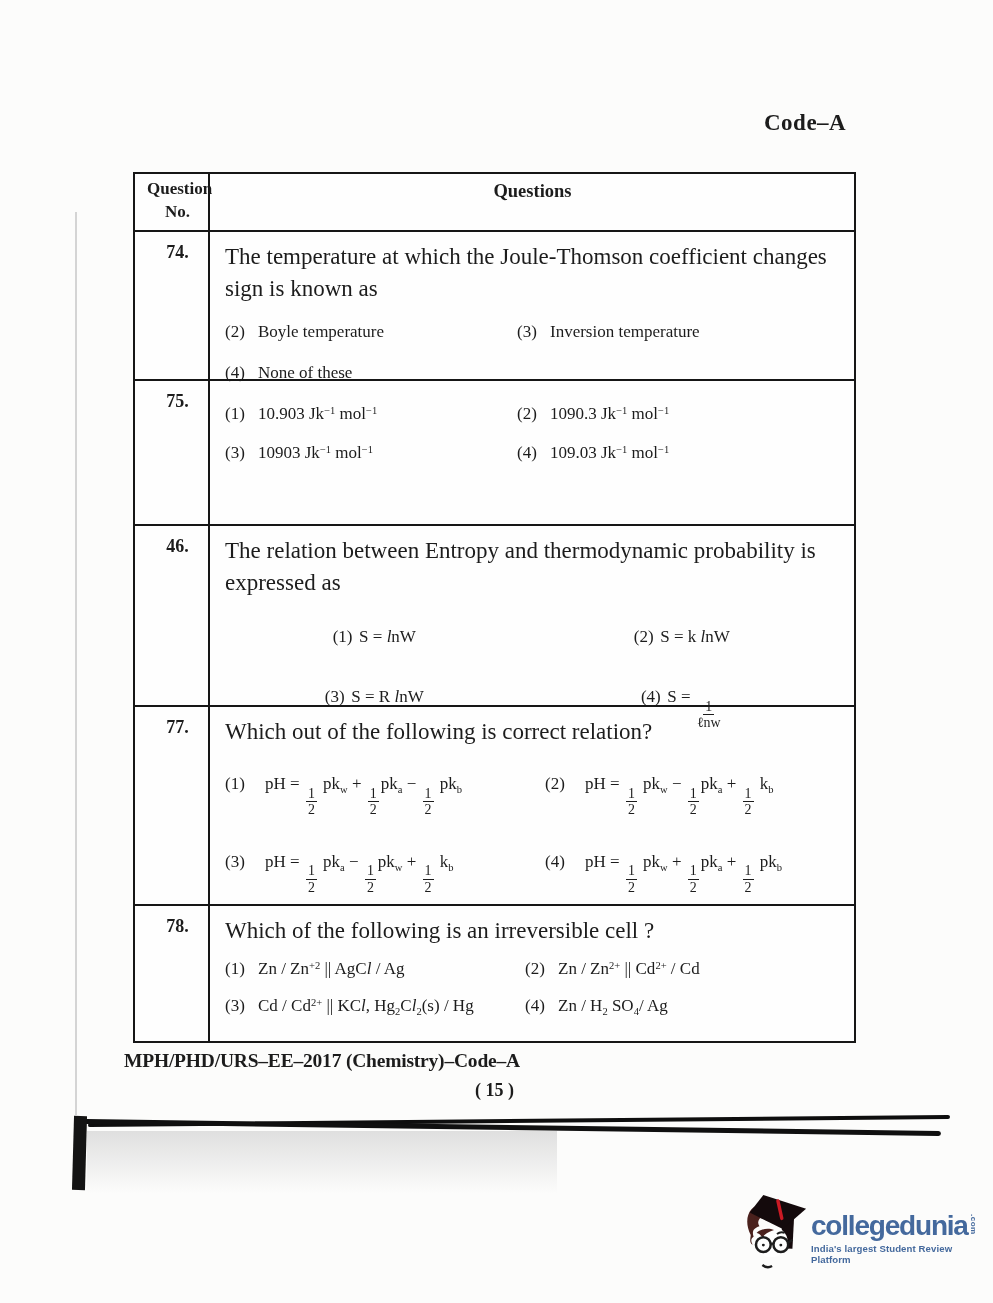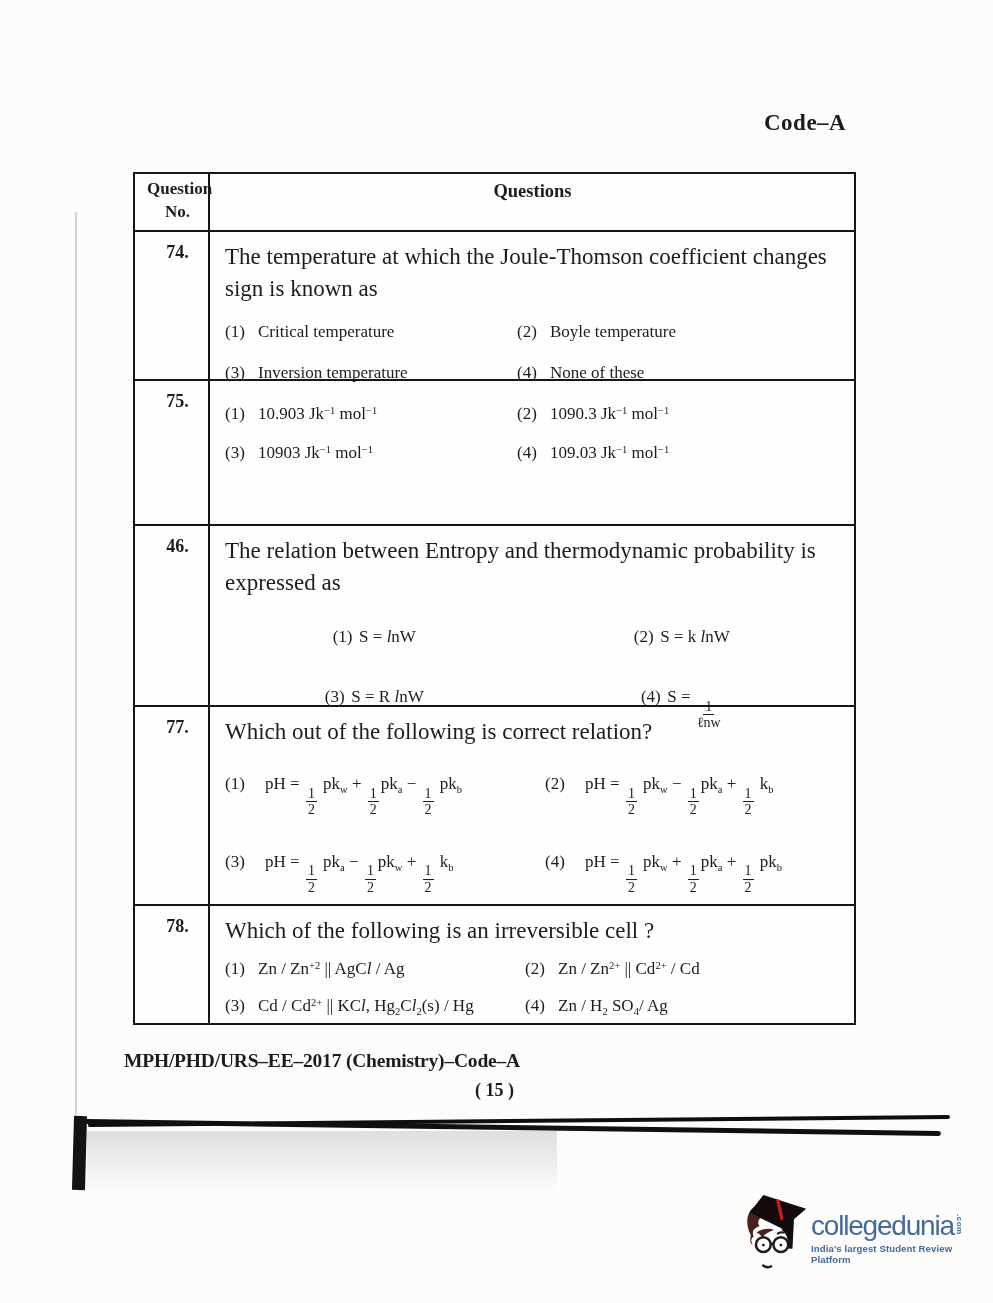--- a/index.html
+++ b/index.html
@@ -19,21 +19,21 @@
   .qtable{position:absolute;left:133px;top:172px;width:723px;border:2.5px solid #161616;box-sizing:border-box;background:#fefefe;}
   .trow{display:flex;box-sizing:border-box;}
   .trow + .trow{border-top:2.2px solid #161616;}
   .no-cell{width:75px;flex:0 0 75px;border-right:2.2px solid #161616;box-sizing:border-box;text-align:center;padding-left:12px;}
   .q-cell{flex:1;box-sizing:border-box;padding:9px 14px 4px 15px;}
   .thead{height:56px;}
   .thead .no-cell{font-weight:bold;font-size:17px;line-height:1.35;padding-top:4px;}
   .thead .q-cell{font-weight:bold;font-size:18.5px;text-align:center;padding-top:7px;}
   .qnum{font-weight:bold;font-size:18px;padding-top:10px;}
   .qtext{font-size:23px;line-height:1.4;}
-  .row-74{height:149px;} .row-75{height:145px;} .row-76{height:181px;} .row-77{height:199px;} .row-78{height:119px;}
+  .row-74{height:149px;} .row-75{height:145px;} .row-76{height:181px;} .row-77{height:199px;} .row-78{height:137px;}
 
   .opts{display:grid;grid-template-columns:292px 1fr;font-size:17px;}
   .row-74 .opts{margin-top:17px;row-gap:21px;}
   .row-75 .opts{margin-top:14px;row-gap:19px;}
   .row-76 .opts{margin-top:28px;row-gap:40px;text-align:center;}
   .row-77 .opts{margin-top:26px;row-gap:34px;grid-template-columns:320px 1fr;}
   .row-78 .opts{margin-top:12px;row-gap:17px;grid-template-columns:300px 1fr;}
   .opt{white-space:nowrap;}
   .opt-label{display:inline-block;min-width:33px;}
   .row-77 .opt-label{min-width:40px;}
@@ -53,21 +53,21 @@
   .scan-line-a{position:absolute;left:88px;top:1119px;width:862px;height:4px;background:#0e0e0e;transform:rotate(-.55deg);border-radius:2px;}
   .scan-line-b{position:absolute;left:84px;top:1125px;width:857px;height:5px;background:#101010;transform:rotate(.8deg);border-radius:3px;}
   .scan-corner-bar{position:absolute;left:73px;top:1116px;width:13px;height:74px;background:#141414;transform:rotate(1.6deg);}
   .scan-shadow{position:absolute;left:87px;top:1131px;width:470px;height:62px;background:linear-gradient(180deg,#dadada,rgba(250,250,250,0));opacity:.85;}
 
   
   .logo{position:absolute;left:741px;top:1190px;width:238px;display:flex;align-items:flex-start;}
   .logo-mascot{width:68px;height:84px;flex:0 0 68px;}
   .logo-textcol{margin-left:2px;margin-top:22px;}
   .logo-brandrow{display:flex;align-items:flex-start;}
-  .logo-brand{font-family:"Liberation Sans","DejaVu Sans",sans-serif;font-weight:normal;font-size:28px;letter-spacing:-1.2px;line-height:1;}
+  .logo-brand{font-family:"Liberation Sans","DejaVu Sans",sans-serif;font-weight:bold;font-size:28px;letter-spacing:-1.2px;line-height:1;}
   .logo-domain{font-family:"Liberation Sans",sans-serif;font-size:8px;font-weight:bold;writing-mode:vertical-rl;margin-left:1px;margin-top:2px;letter-spacing:.5px;}
   .logo-tagline{font-family:"Liberation Sans",sans-serif;font-size:9.6px;font-weight:bold;margin-top:3px;letter-spacing:.1px;}
 </style>
 </head>
 <body>
 
 <div class="page-edge-line"></div>
 
 <div class="code-label">Code–A</div>
 
@@ -78,21 +78,20 @@
     <div class="q-cell">Questions</div>
   </div>
 
   <div class="trow row-74">
     <div class="no-cell">
         <div class="qnum">74.</div>
       </div>
     <div class="q-cell">
       <div class="qtext">The temperature at which the Joule-Thomson coefficient changes sign is known as</div>
       <div class="opts">
-        <div class="opt"><span class="opt-label">(1)</span><span class="opt-content">Critical temperature</span></div>
         <div class="opt"><span class="opt-label">(2)</span><span class="opt-content">Boyle temperature</span></div>
         <div class="opt"><span class="opt-label">(3)</span><span class="opt-content">Inversion temperature</span></div>
         <div class="opt"><span class="opt-label">(4)</span><span class="opt-content">None of these</span></div>
       </div>
     </div>
   </div>
 
   <div class="trow row-75">
     <div class="no-cell">
         <div class="qnum">75.</div>

